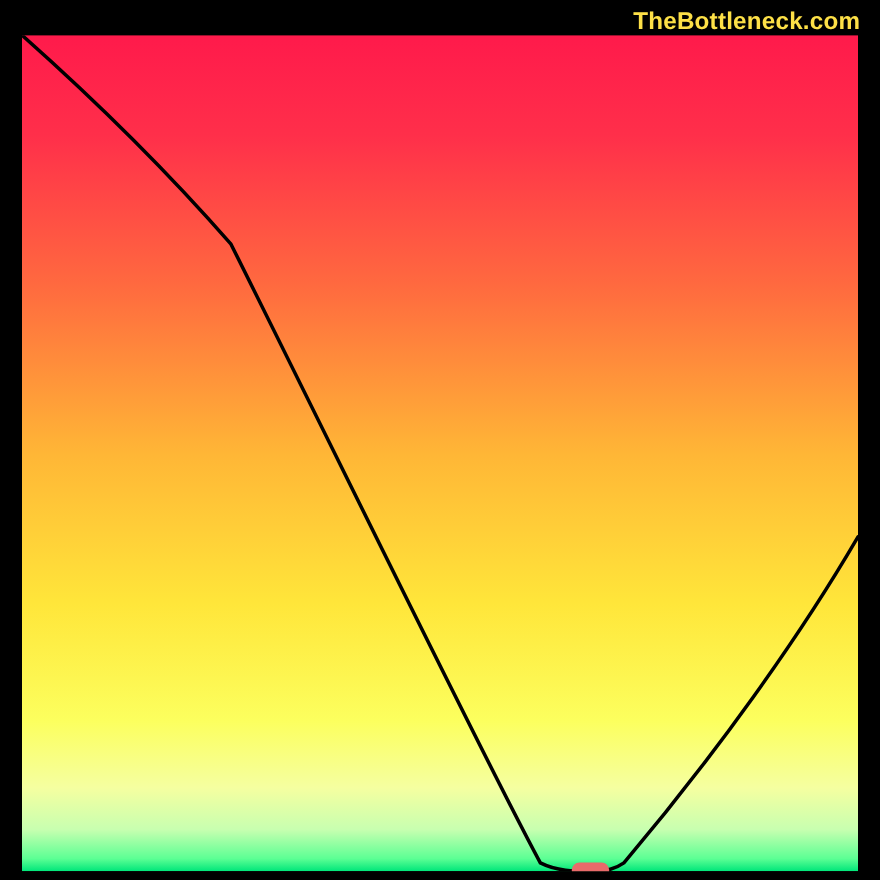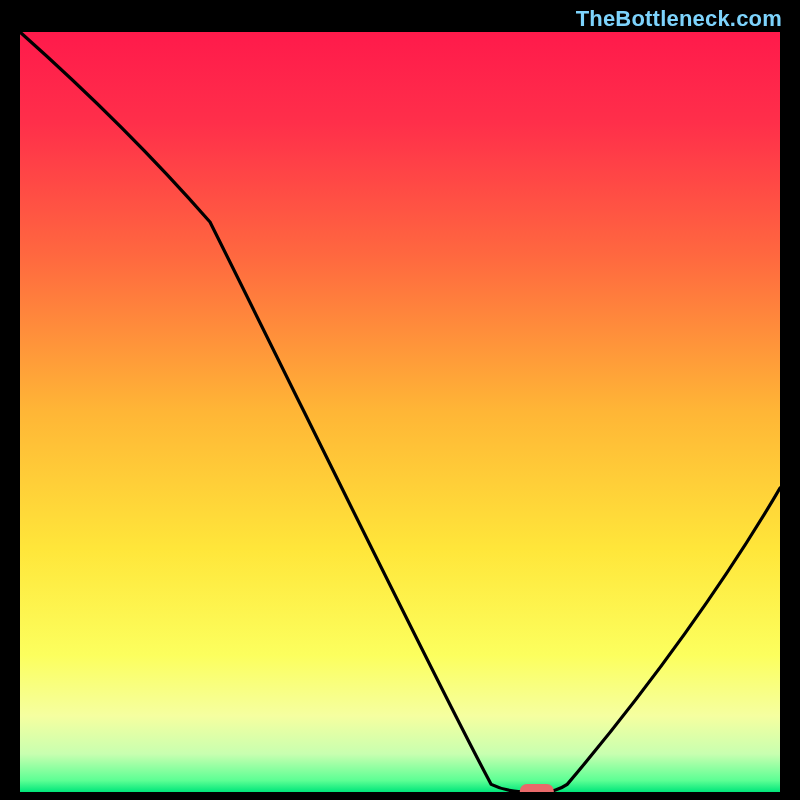--- a/index.html
+++ b/index.html
@@ -18,21 +18,21 @@
     height: 760px;
     background: #000;
   }
   .watermark {
     position: absolute;
     top: 6px;
     right: 18px;
     font-family: Arial, Helvetica, sans-serif;
     font-size: 22px;
     font-weight: 600;
-    color: #7dd3fc;
+    color: #fde047;
     letter-spacing: 0.2px;
   }
   .plot-svg {
     position: absolute;
     left: 20px;
     top: 32px;
     width: 760px;
     height: 760px;
   }
 </style>

